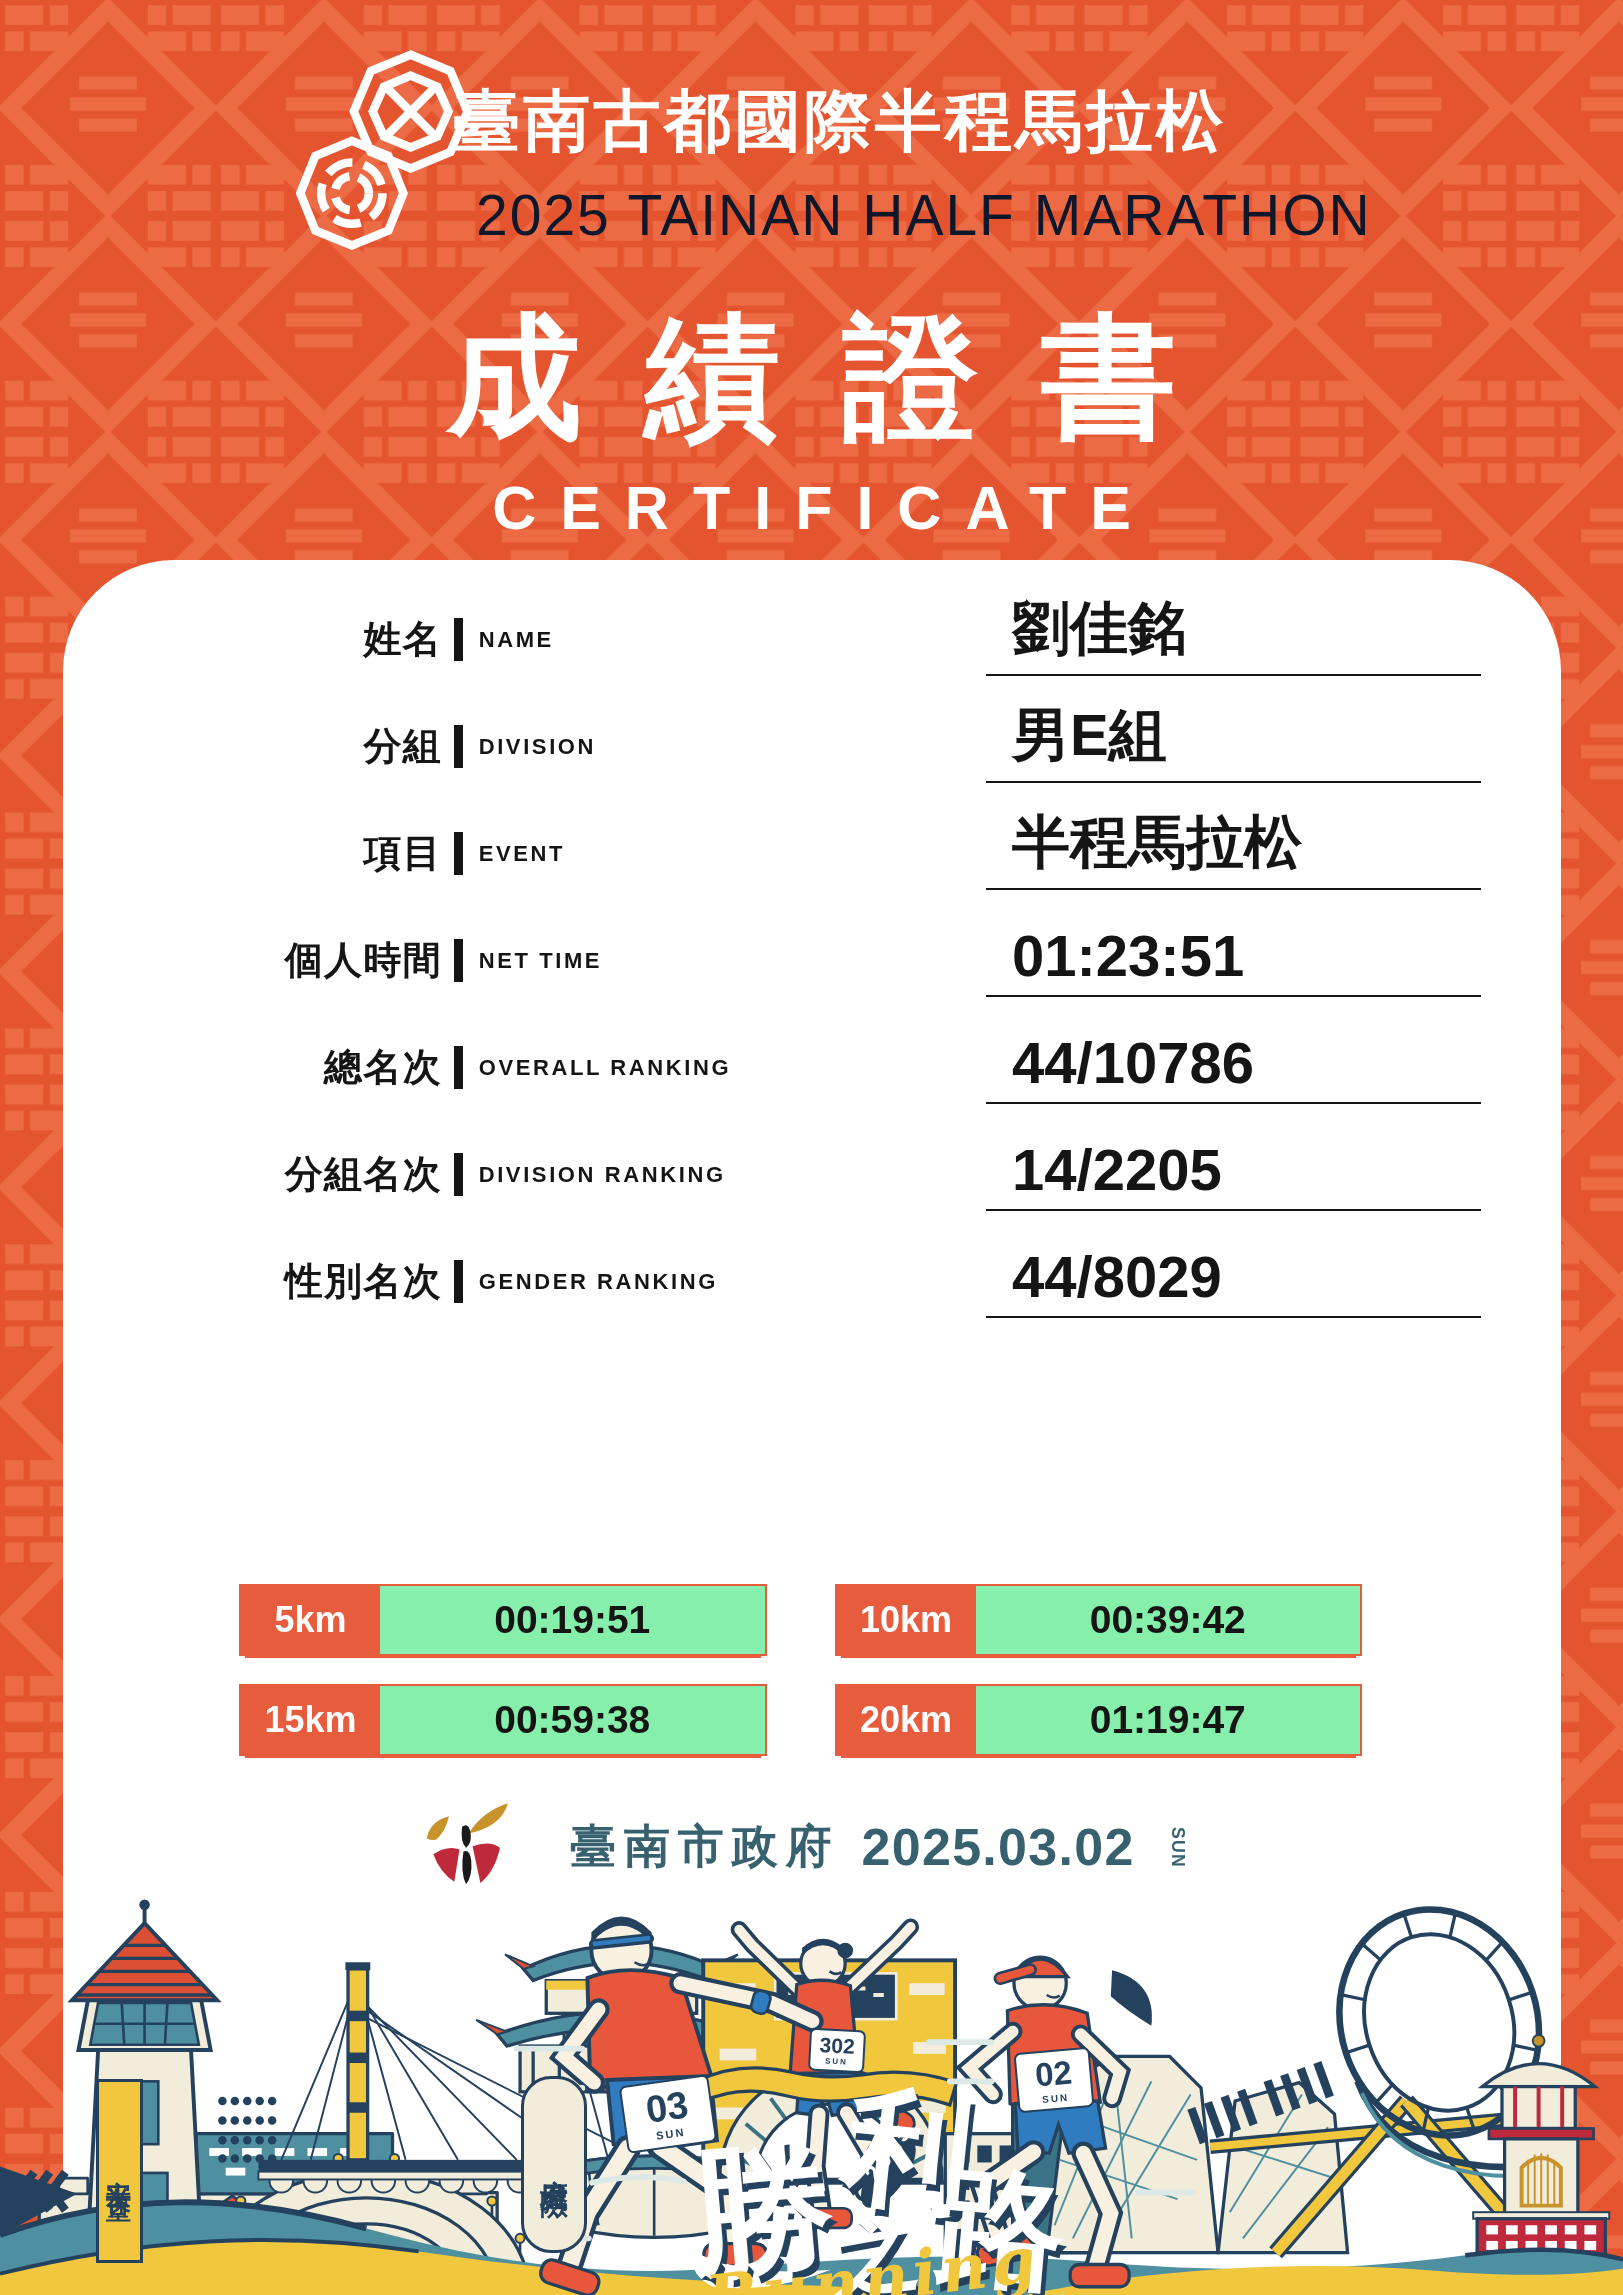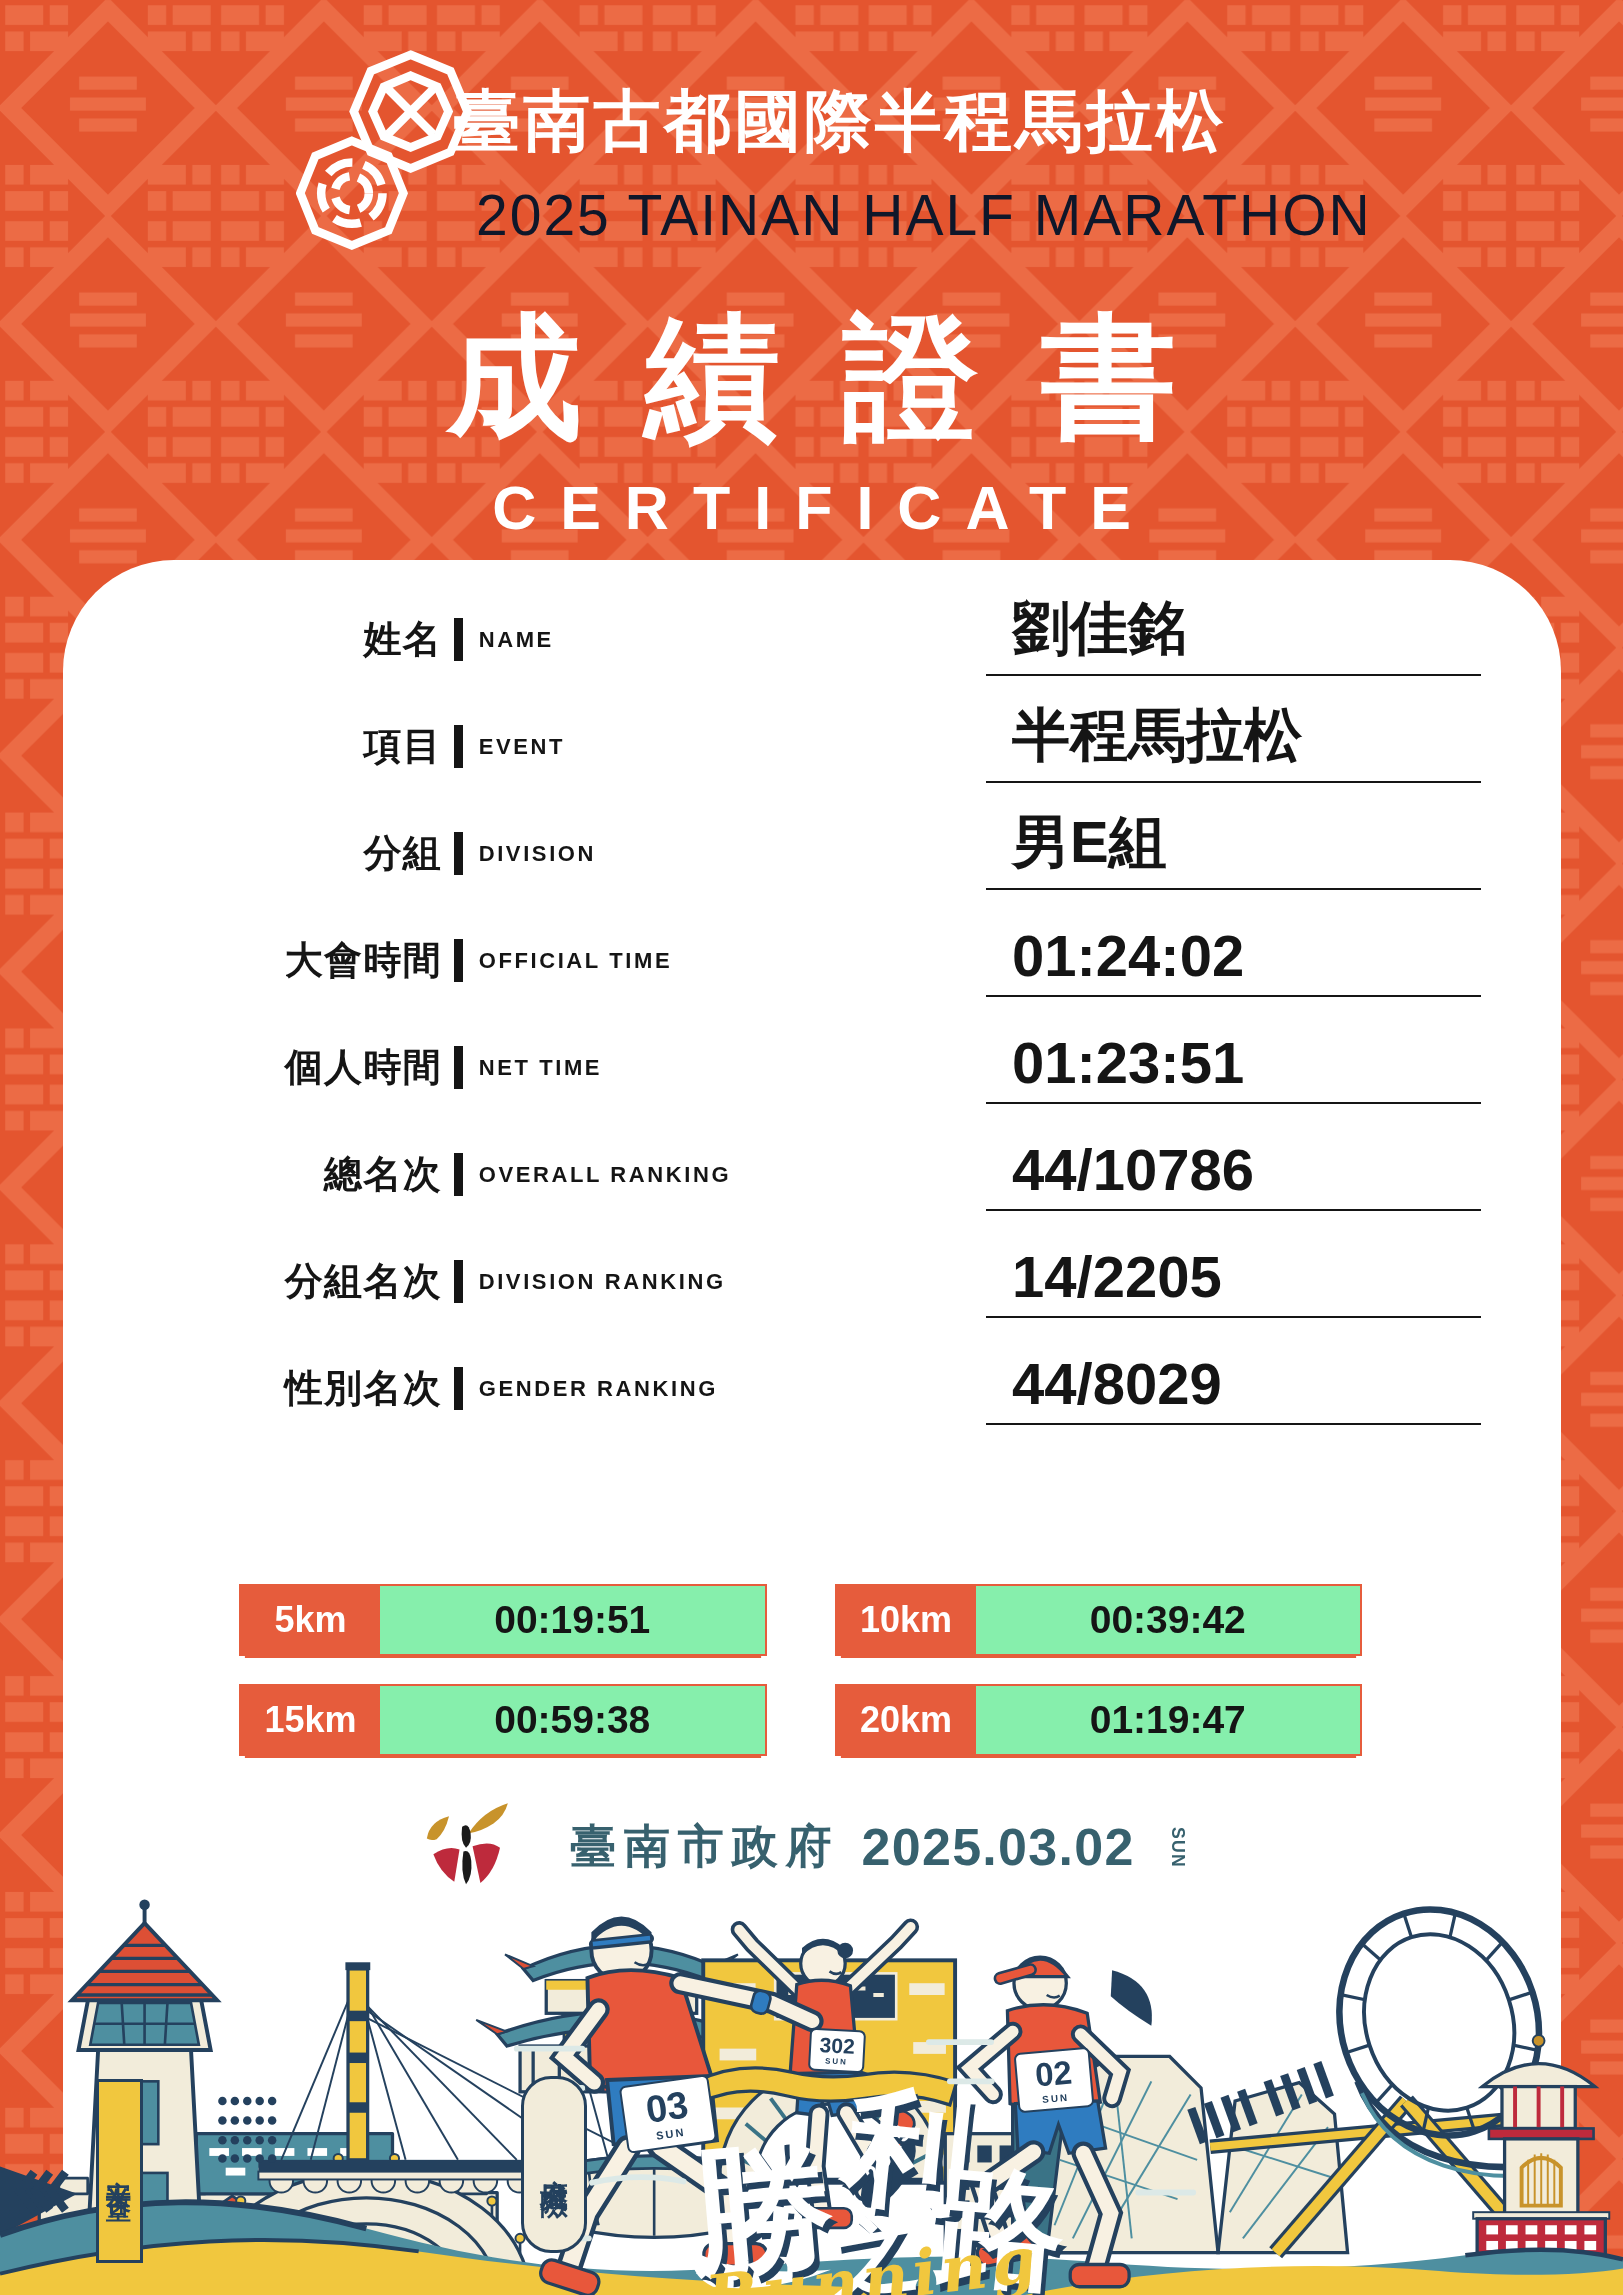--- a/index.html
+++ b/index.html
@@ -127,41 +127,33 @@
     <div class="frow">
       <div class="lab">
           <span class="lzh">姓名</span>
           <span class="lbar"></span>
           <span class="len">NAME</span>
         </div>
       <div class="val">劉佳銘</div>
     </div>
     <div class="frow">
       <div class="lab">
+          <span class="lzh">分組</span>
+          <span class="lbar"></span>
+          <span class="len">DIVISION</span>
+        </div>
+      <div class="val">男E組</div>
+    </div>
+    <div class="frow">
+      <div class="lab">
           <span class="lzh">項目</span>
           <span class="lbar"></span>
           <span class="len">EVENT</span>
         </div>
       <div class="val">半程馬拉松</div>
-    </div>
-    <div class="frow">
-      <div class="lab">
-          <span class="lzh">分組</span>
-          <span class="lbar"></span>
-          <span class="len">DIVISION</span>
-        </div>
-      <div class="val">男E組</div>
-    </div>
-    <div class="frow">
-      <div class="lab">
-          <span class="lzh">大會時間</span>
-          <span class="lbar"></span>
-          <span class="len">OFFICIAL TIME</span>
-        </div>
-      <div class="val">01:24:02</div>
     </div>
     <div class="frow">
       <div class="lab">
           <span class="lzh">個人時間</span>
           <span class="lbar"></span>
           <span class="len">NET TIME</span>
         </div>
       <div class="val">01:23:51</div>
     </div>
     <div class="frow">

